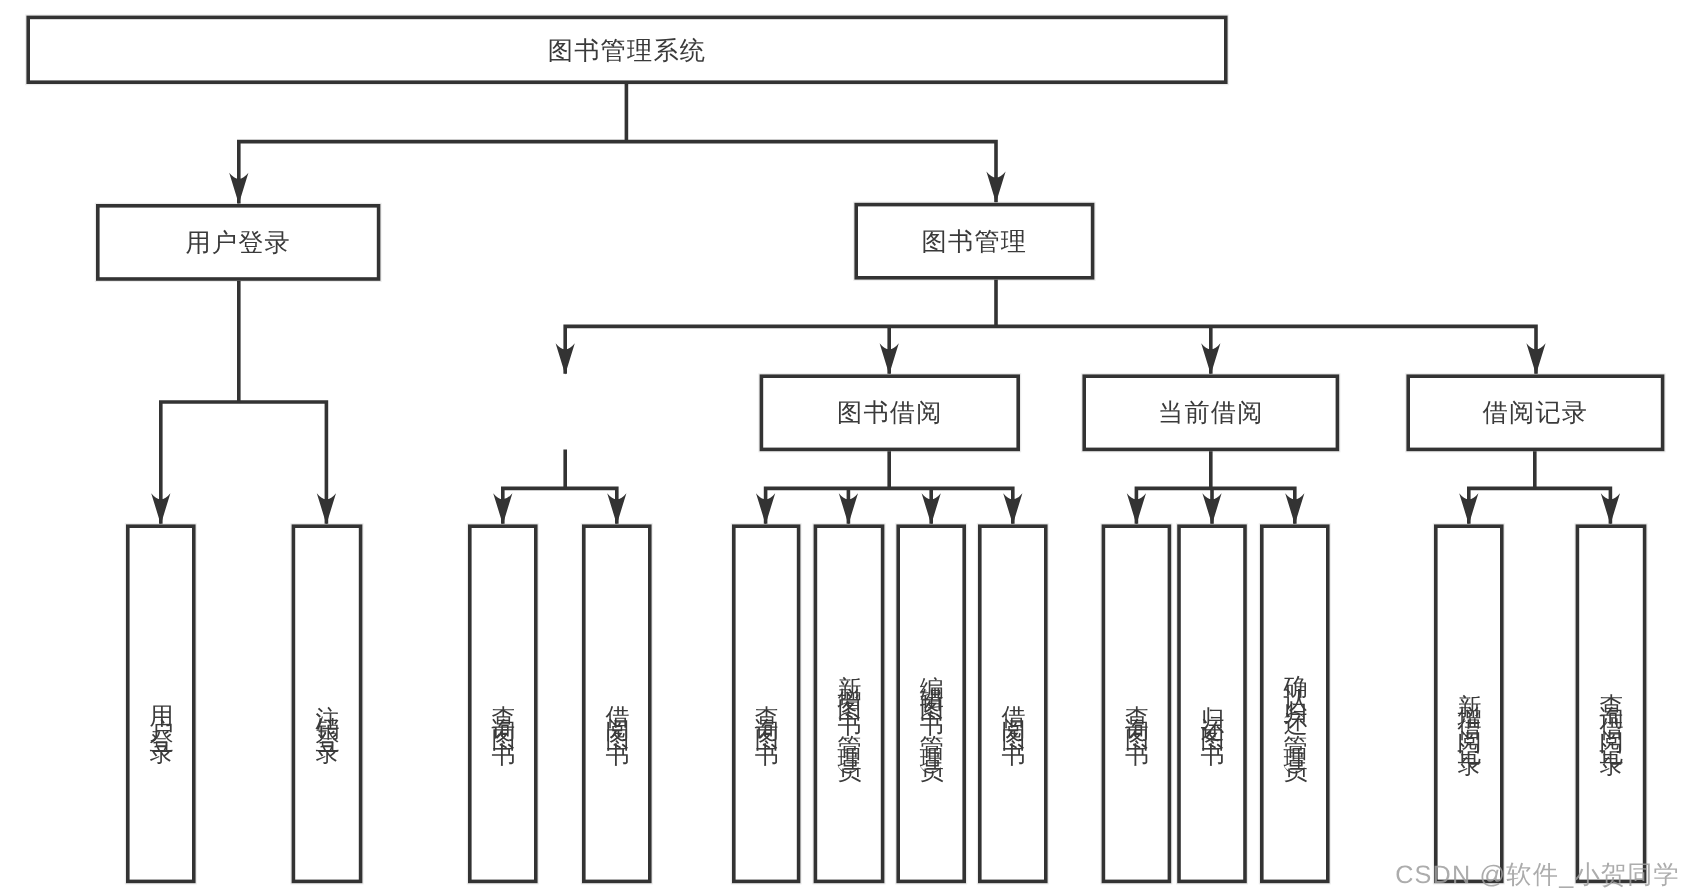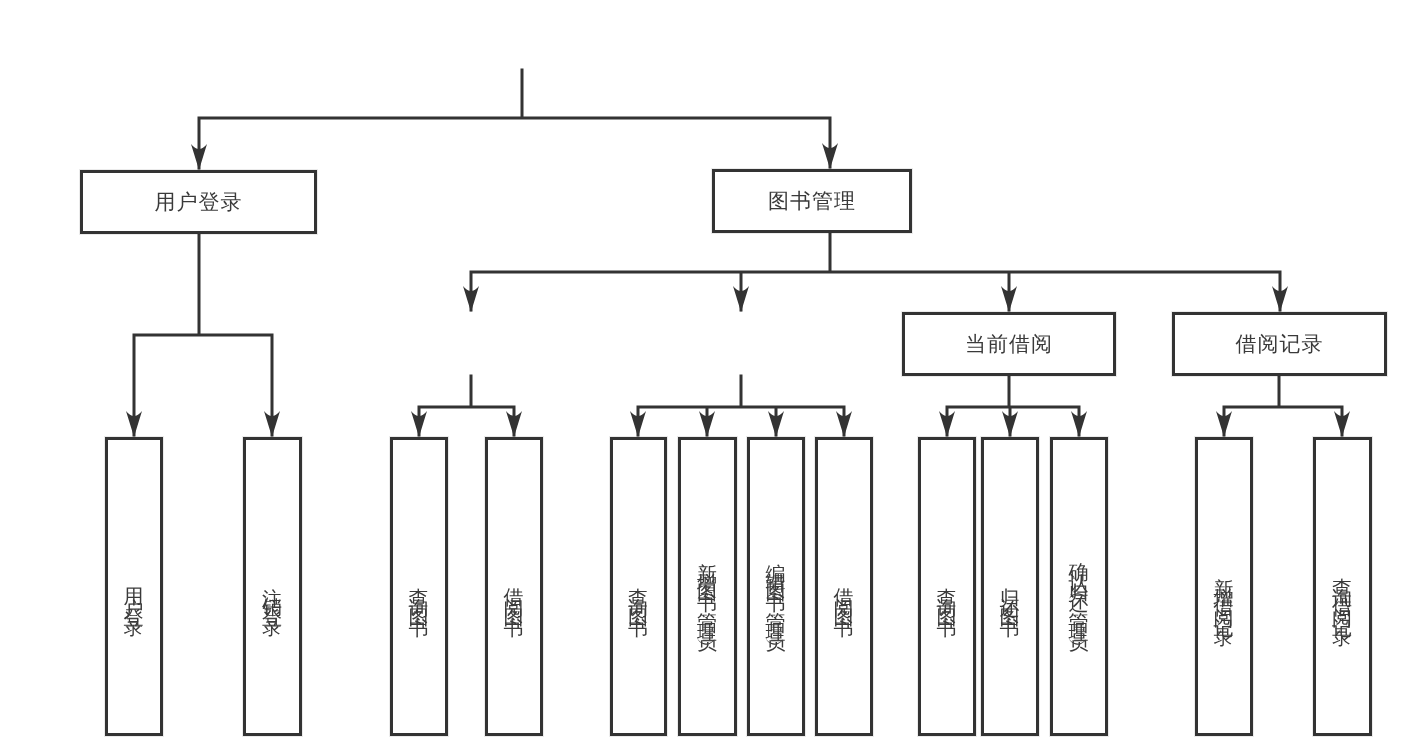--- a/index.html
+++ b/index.html
@@ -99,24 +99,26 @@
       <path class="a" d="M1079 437 L1071 411 Q1079 421 1087 411 Z"></path>
     </g>
 
     <g>
       <path class="w" d="M1279 376 V407 M1224 407 H1342 M1224 407 V435 M1342 407 V435"></path>
       <path class="a" d="M1224 437 L1216 411 Q1224 421 1232 411 Z"></path>
       <path class="a" d="M1342 437 L1334 411 Q1342 421 1350 411 Z"></path>
     </g>
   </svg>
 
+  <div class="node hbox" style="left:22px;top:13px;width:1001px;height:57px;">图书管理系统</div>
 
   <div class="node hbox" style="left:80px;top:170px;width:237px;height:64px;">用户登录</div>
   <div class="node hbox" style="left:712px;top:169px;width:200px;height:64px;">图书管理</div>
 
+  <div class="node hbox" style="left:633px;top:312px;width:217px;height:64px;">图书借阅</div>
   <div class="node hbox" style="left:902px;top:312px;width:214px;height:64px;">当前借阅</div>
   <div class="node hbox" style="left:1172px;top:312px;width:215px;height:64px;">借阅记录</div>
 
   <div class="node vbox" style="left:105px;top:437px;width:58px;height:299px;">
     <span>用户登录</span>
   </div>
   <div class="node vbox" style="left:243px;top:437px;width:59px;height:299px;">
     <span>注销登录</span>
   </div>
 
@@ -150,14 +152,15 @@
     <span>确认归还（管理员）</span>
   </div>
 
   <div class="node vbox" style="left:1195px;top:437px;width:58px;height:299px;">
     <span>新增借阅记录</span>
   </div>
   <div class="node vbox" style="left:1313px;top:437px;width:59px;height:299px;">
     <span>查询借阅记录</span>
   </div>
 
+  <div id="watermark">CSDN @软件_小贺同学</div>
 
 </div>
 
 </body></html>

